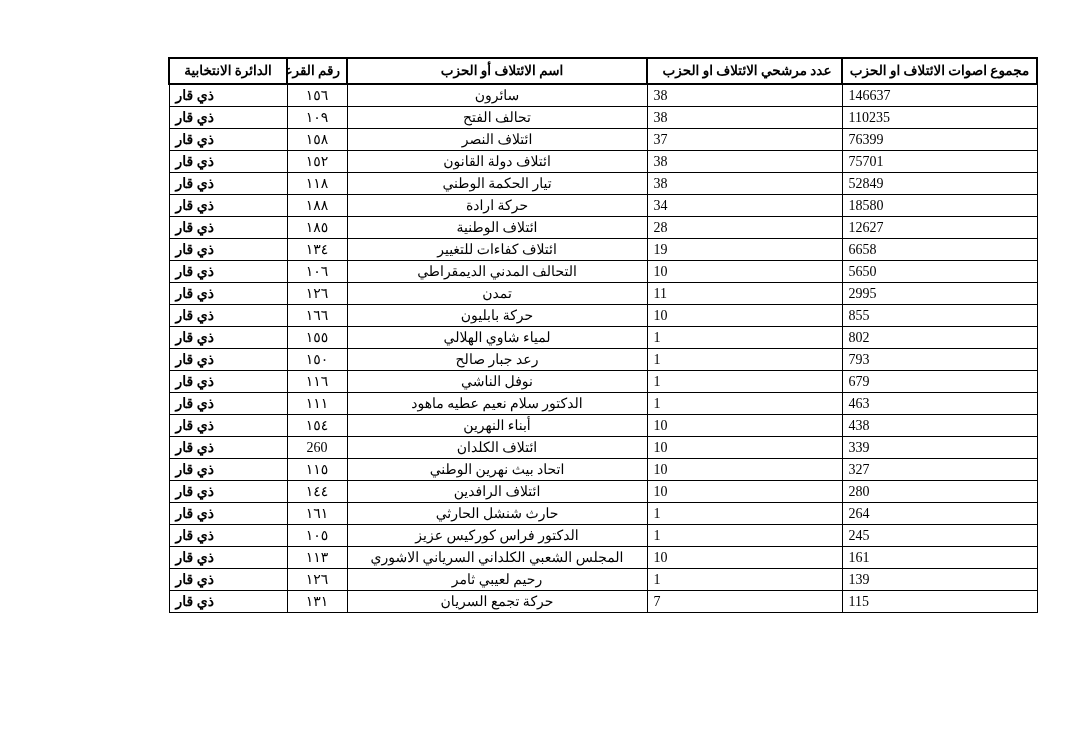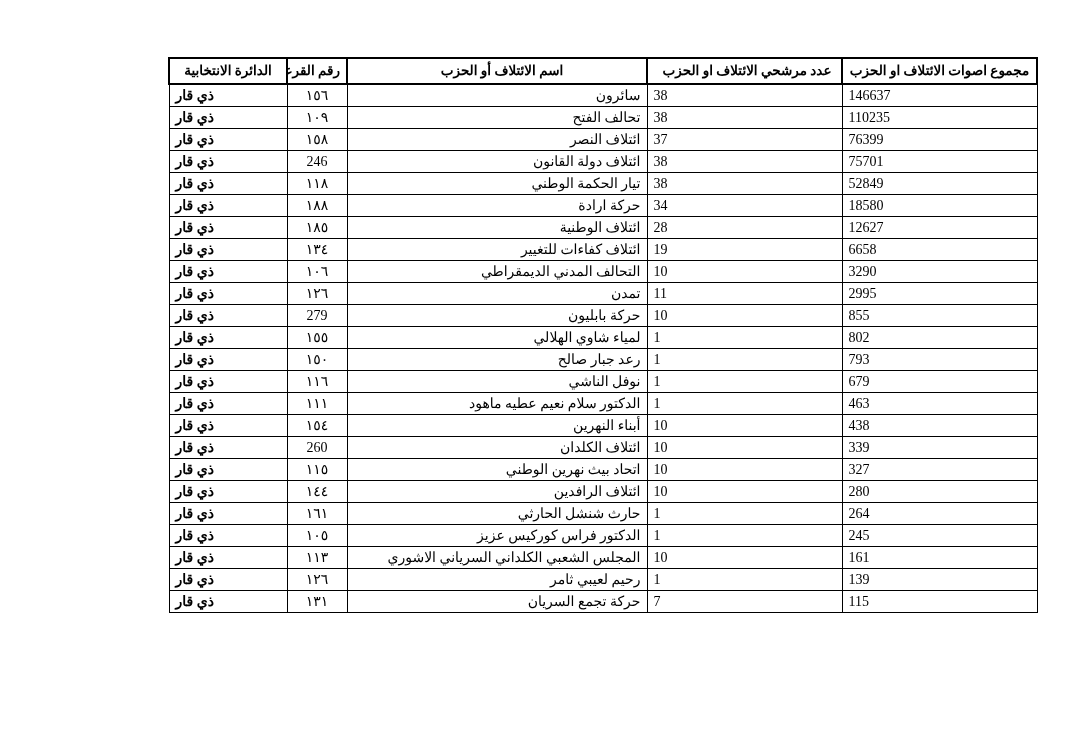--- a/index.html
+++ b/index.html
@@ -71,21 +71,21 @@
     text-align: left;
     font-weight: bold;
     font-size: 14px;
   }
   td.lot {
     text-align: center;
     font-size: 14px;
     padding-right: 8px;
   }
   td.pname {
-    text-align: right;
+    text-align: center;
     font-size: 14.5px;
     padding-right: 10px;
   }
   td.num {
     text-align: left;
     padding-left: 10px;
     font-size: 15px;
     font-family: "Liberation Serif", "DejaVu Serif", serif;
   }
 </style>
@@ -130,21 +130,21 @@
           <td class="num">76399</td>
           <td class="num">37</td>
           <td class="pname">ائتلاف النصر</td>
           <td class="lot">١٥٨</td>
           <td class="district">ذي قار</td>
         </tr>
         <tr>
           <td class="num">75701</td>
           <td class="num">38</td>
           <td class="pname">ائتلاف دولة القانون</td>
-          <td class="lot">246</td>
+          <td class="lot">١٥٢</td>
           <td class="district">ذي قار</td>
         </tr>
         <tr>
           <td class="num">52849</td>
           <td class="num">38</td>
           <td class="pname">تيار الحكمة الوطني</td>
           <td class="lot">١١٨</td>
           <td class="district">ذي قار</td>
         </tr>
         <tr>
@@ -162,38 +162,38 @@
           <td class="district">ذي قار</td>
         </tr>
         <tr>
           <td class="num">6658</td>
           <td class="num">19</td>
           <td class="pname">ائتلاف كفاءات للتغيير</td>
           <td class="lot">١٣٤</td>
           <td class="district">ذي قار</td>
         </tr>
         <tr>
-          <td class="num">3290</td>
+          <td class="num">5650</td>
           <td class="num">10</td>
           <td class="pname">التحالف المدني الديمقراطي</td>
           <td class="lot">١٠٦</td>
           <td class="district">ذي قار</td>
         </tr>
         <tr>
           <td class="num">2995</td>
           <td class="num">11</td>
           <td class="pname">تمدن</td>
           <td class="lot">١٢٦</td>
           <td class="district">ذي قار</td>
         </tr>
         <tr>
           <td class="num">855</td>
           <td class="num">10</td>
           <td class="pname">حركة بابليون</td>
-          <td class="lot">279</td>
+          <td class="lot">١٦٦</td>
           <td class="district">ذي قار</td>
         </tr>
         <tr>
           <td class="num">802</td>
           <td class="num">1</td>
           <td class="pname">لمياء شاوي الهلالي</td>
           <td class="lot">١٥٥</td>
           <td class="district">ذي قار</td>
         </tr>
         <tr>

